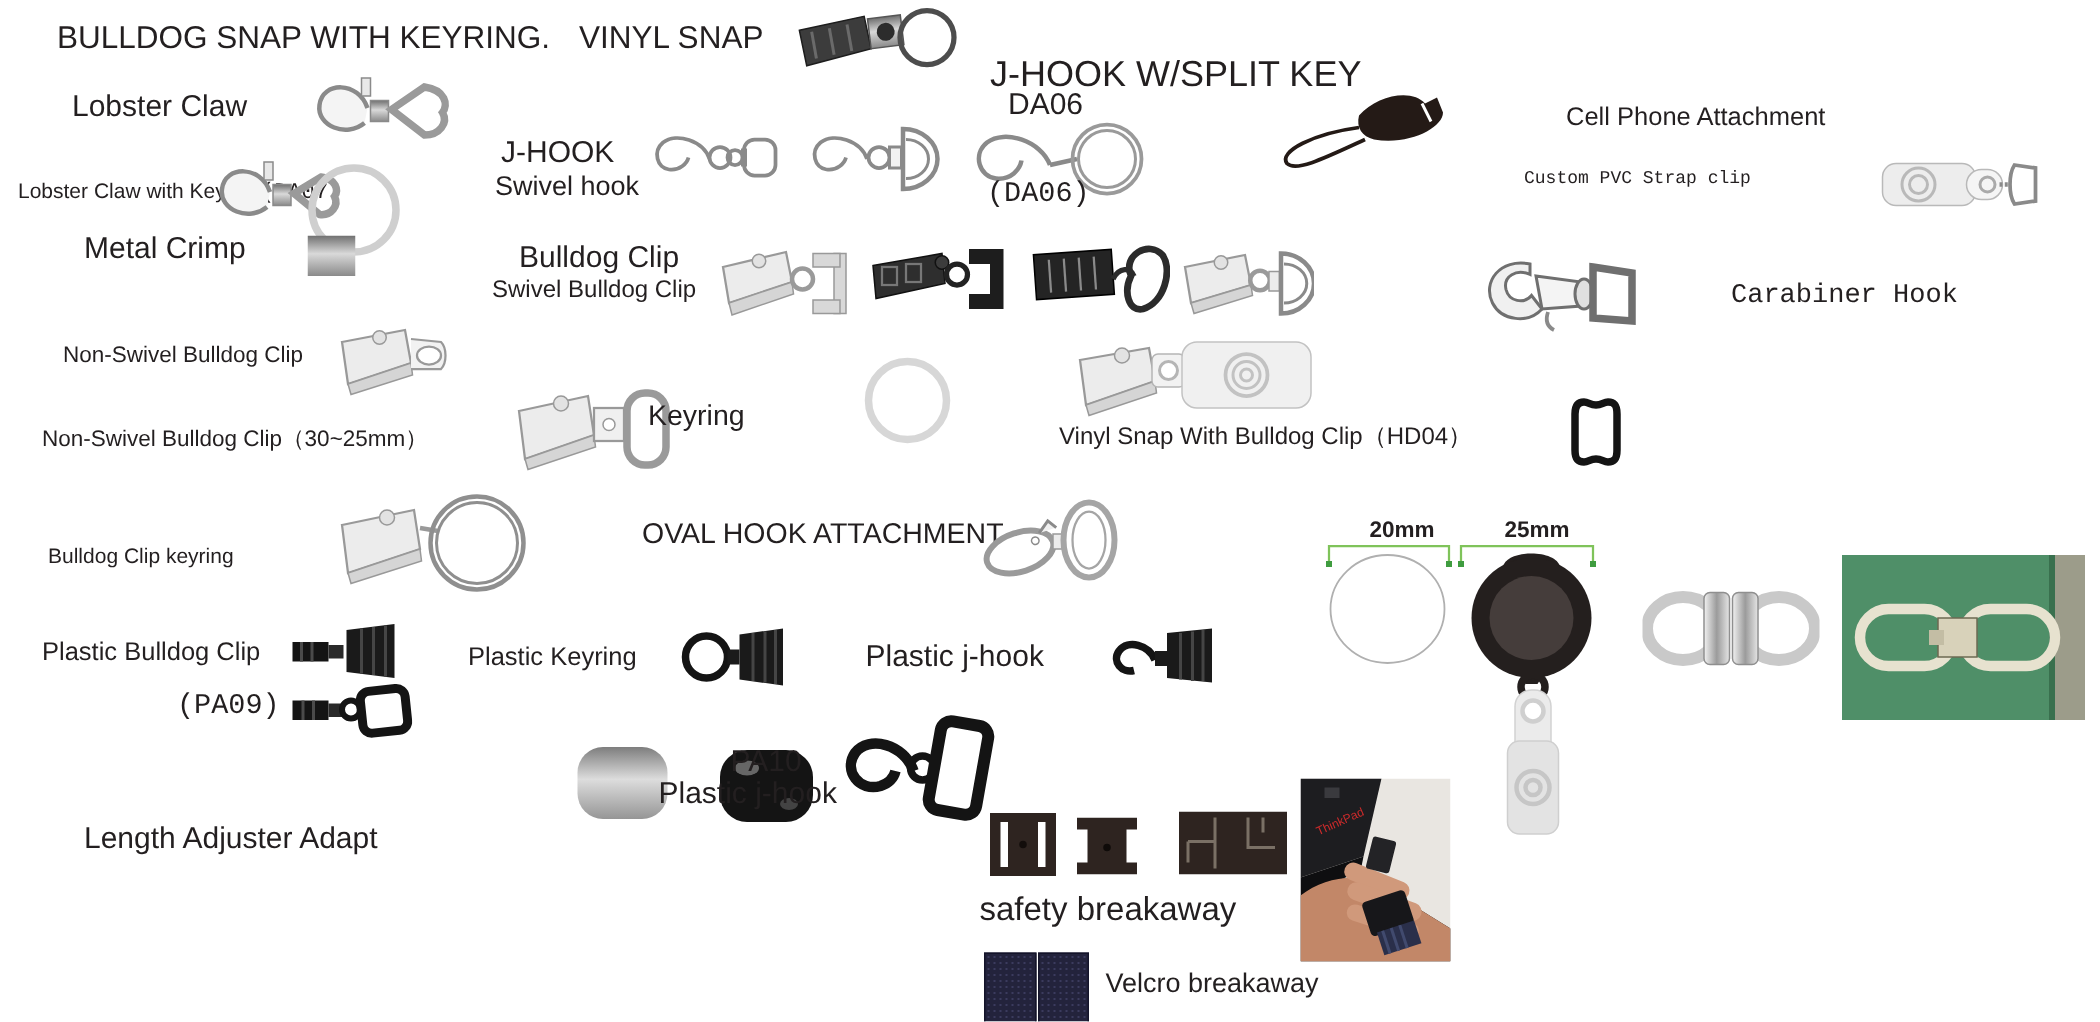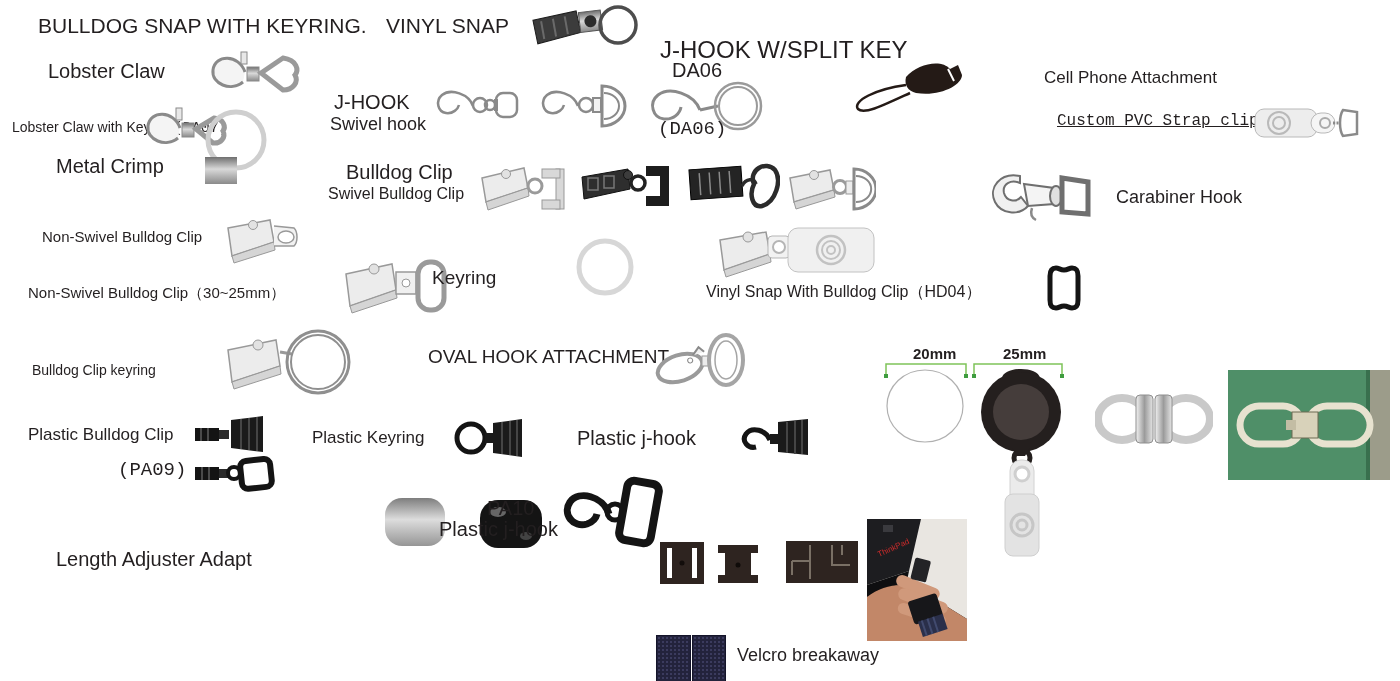--- a/index.html
+++ b/index.html
@@ -97,21 +97,21 @@
   <div class="ico" style="left:648px;top:76px;">
     <svg width="116" height="64" viewBox="0 0 116 64">
       <path d="M52 34 C46 18 22 10 10 19 C0 27 5 42 16 43 C26 44 32 37 33 31" fill="none" stroke="#8a8a8a" stroke-width="3"></path>
       <path d="M52 34 L70 30" stroke="#8a8a8a" stroke-width="3"></path>
       <circle cx="90" cy="30" r="23" fill="none" stroke="#9a9a9a" stroke-width="2.5"></circle>
       <circle cx="90" cy="30" r="19" fill="none" stroke="#9a9a9a" stroke-width="2"></circle>
     </svg>
   </div>
   <div class="lbl code" style="left:658px;top:120px;font-size:19px;">(DA06)</div>
 
-  <div class="lbl code" style="left:1057px;top:113px;font-size:16px;text-decoration:underline;">Custom PVC Strap clip</div>
+  <div class="lbl code" style="left:1016px;top:113px;font-size:12px;">Custom PVC Strap clip</div>
   <div class="ico" style="left:1253px;top:100px;">
     <svg width="112" height="44" viewBox="0 0 112 44">
       <rect x="2" y="9" width="62" height="28" rx="9" fill="#ededed" stroke="#b9b9b9"></rect>
       <circle cx="26" cy="23" r="11" fill="none" stroke="#b9b9b9" stroke-width="2"></circle>
       <circle cx="26" cy="23" r="6" fill="none" stroke="#b9b9b9" stroke-width="2"></circle>
       <rect x="58" y="13" width="24" height="20" rx="10" fill="#f5f5f5" stroke="#b9b9b9"></rect>
       <circle cx="72" cy="23" r="5" fill="none" stroke="#aaa" stroke-width="2"></circle>
       <path d="M80 23 L88 23" stroke="#8a8a8a" stroke-width="3" stroke-dasharray="2 1.5"></path>
       <path d="M90 10 L104 12 L104 34 L90 36 C86 30 86 16 90 10 Z" fill="#fff" stroke="#8a8a8a" stroke-width="2.5"></path>
     </svg>
@@ -193,21 +193,21 @@
 
   <div class="ico" style="left:986px;top:164px;">
     <svg width="108" height="64" viewBox="0 0 108 64">
       <path d="M34 12 C14 8 2 24 9 38 C15 50 33 52 42 42 L35 33 C30 39 20 37 18 29 C16 20 25 15 34 19 Z" fill="#f0f0f0" stroke="#6f6f6f" stroke-width="2"></path>
       <polygon points="38,20 68,24 68,40 42,42" fill="#f4f4f4" stroke="#6f6f6f" stroke-width="2"></polygon>
       <ellipse cx="70" cy="32" rx="6" ry="10" fill="#e0e0e0" stroke="#6f6f6f" stroke-width="2"></ellipse>
       <polygon points="76,14 102,18 102,50 76,48" fill="none" stroke="#6f6f6f" stroke-width="5"></polygon>
       <path d="M46 44 C44 50 46 54 50 56" fill="none" stroke="#8a8a8a" stroke-width="2.5"></path>
     </svg>
   </div>
-  <div class="lbl" style="left:1116px;top:188px;font-size:18px;">Carabiner Hook</div>
+  <div class="lbl" style="left:1154px;top:188px;font-size:18px;font-family:Liberation Mono, monospace;">Carabiner Hook</div>
 
   <div class="lbl" style="left:42px;top:229px;font-size:15px;">Non-Swivel Bulldog Clip</div>
   <div class="ico" style="left:226px;top:216px;">
     <svg width="76" height="48" viewBox="0 0 76 48">
       <polygon points="2,12 44,4 48,26 6,40" fill="#ececec" stroke="#999" stroke-width="1.5"></polygon>
       <polygon points="6,40 48,26 49,34 8,47" fill="#d5d5d5" stroke="#999"></polygon>
       <circle cx="27" cy="9" r="4.5" fill="#e2e2e2" stroke="#999"></circle>
       <path d="M48 10 L68 12 C72 16 72 26 68 30 L48 30" fill="#f2f2f2" stroke="#999" stroke-width="1.5"></path>
       <ellipse cx="60" cy="21" rx="8" ry="6" fill="#fff" stroke="#999" stroke-width="1.5"></ellipse>
     </svg>
@@ -464,18 +464,19 @@
       <g transform="rotate(-18 58 92)">
         <rect x="44" y="78" width="30" height="24" rx="3" fill="#17171a"></rect>
         <rect x="48" y="100" width="26" height="16" fill="#2a2f4a"></rect>
         <line x1="52" y1="100" x2="52" y2="116" stroke="#414a6e" stroke-width="2"></line>
         <line x1="58" y1="100" x2="58" y2="116" stroke="#414a6e" stroke-width="2"></line>
         <line x1="64" y1="100" x2="64" y2="116" stroke="#414a6e" stroke-width="2"></line>
       </g>
     </svg>
   </div>
 
+  <div class="lbl" style="left:653px;top:594px;font-size:22px;">safety breakaway</div>
 
   <div class="velcro" style="left:656px;top:635px;width:33px;height:46px;"></div>
   <div class="velcro" style="left:692px;top:635px;width:32px;height:46px;"></div>
   <div class="lbl" style="left:737px;top:646px;font-size:18px;">Velcro breakaway</div>
 
 </div>
 
 </body></html>

